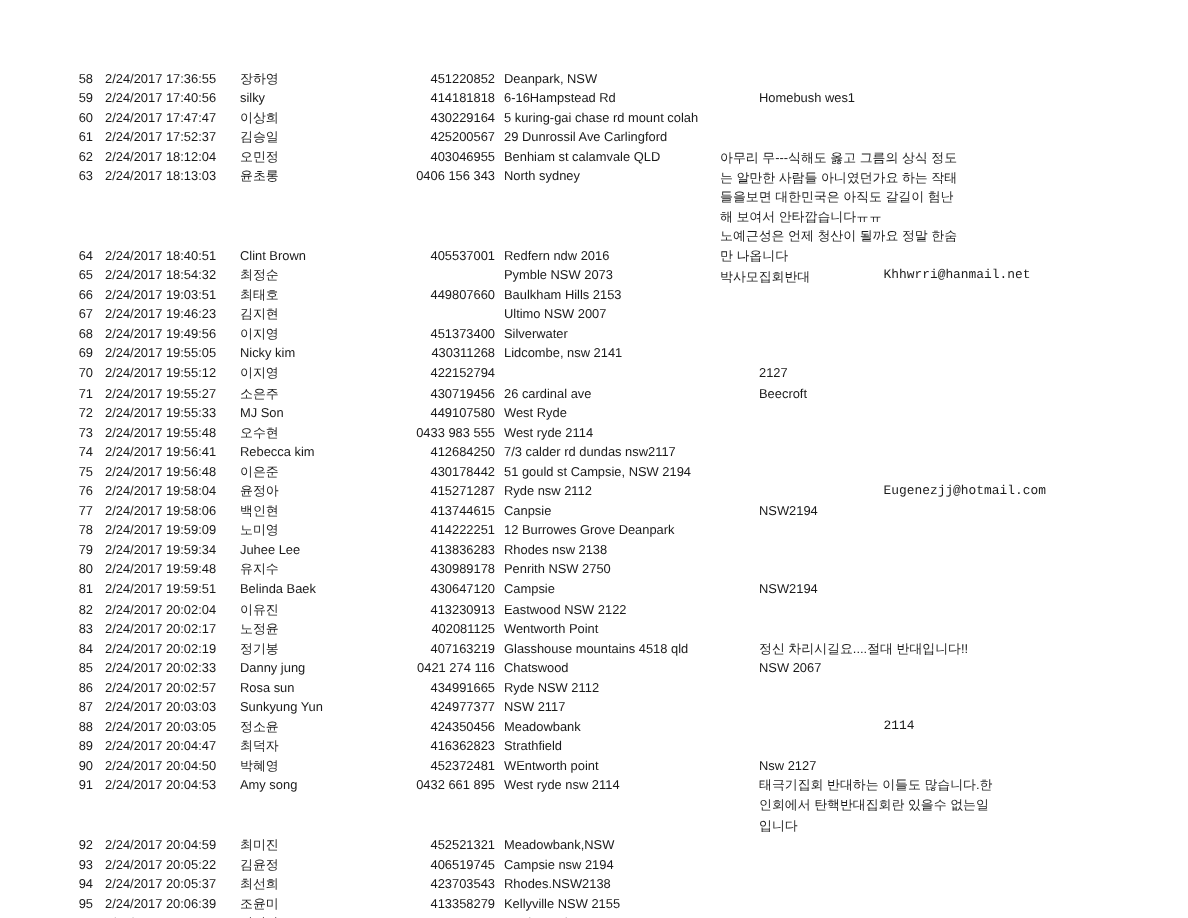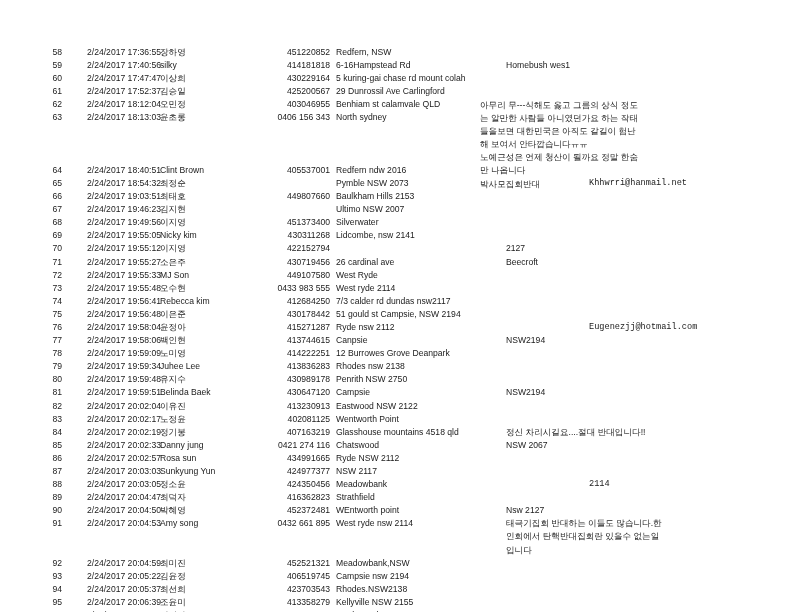--- a/index.html
+++ b/index.html
@@ -34,21 +34,21 @@
     font-size: 8.6px;
   }
   .c-idx {
     position: absolute;
     left: 40px;
     width: 22px;
     text-align: right;
   }
   .c-date {
     position: absolute;
-    left: 87px;
+    left: 70px;
     text-align: right;
   }
   .c-name {
     position: absolute;
     left: 160px;
     text-align: right;
   }
   .c-phone {
     position: absolute;
     left: 178px;
@@ -90,21 +90,21 @@
 <body>
 
 <div id="sheet">
 
   <div class="rows">
       <div class="row">
         <span class="c-idx">58</span>
         <span class="c-date">2/24/2017 17:36:55</span>
         <span class="c-name">장하영</span>
         <span class="c-phone">451220852</span>
-        <span class="c-addr">Redfern, NSW</span>
+        <span class="c-addr">Deanpark, NSW</span>
         <span class="c-extra"></span>
         <span class="c-email"></span>
       </div>
       <div class="row">
         <span class="c-idx">59</span>
         <span class="c-date">2/24/2017 17:40:56</span>
         <span class="c-name">silky</span>
         <span class="c-phone">414181818</span>
         <span class="c-addr">6-16Hampstead Rd</span>
         <span class="c-extra">Homebush wes1</span>

